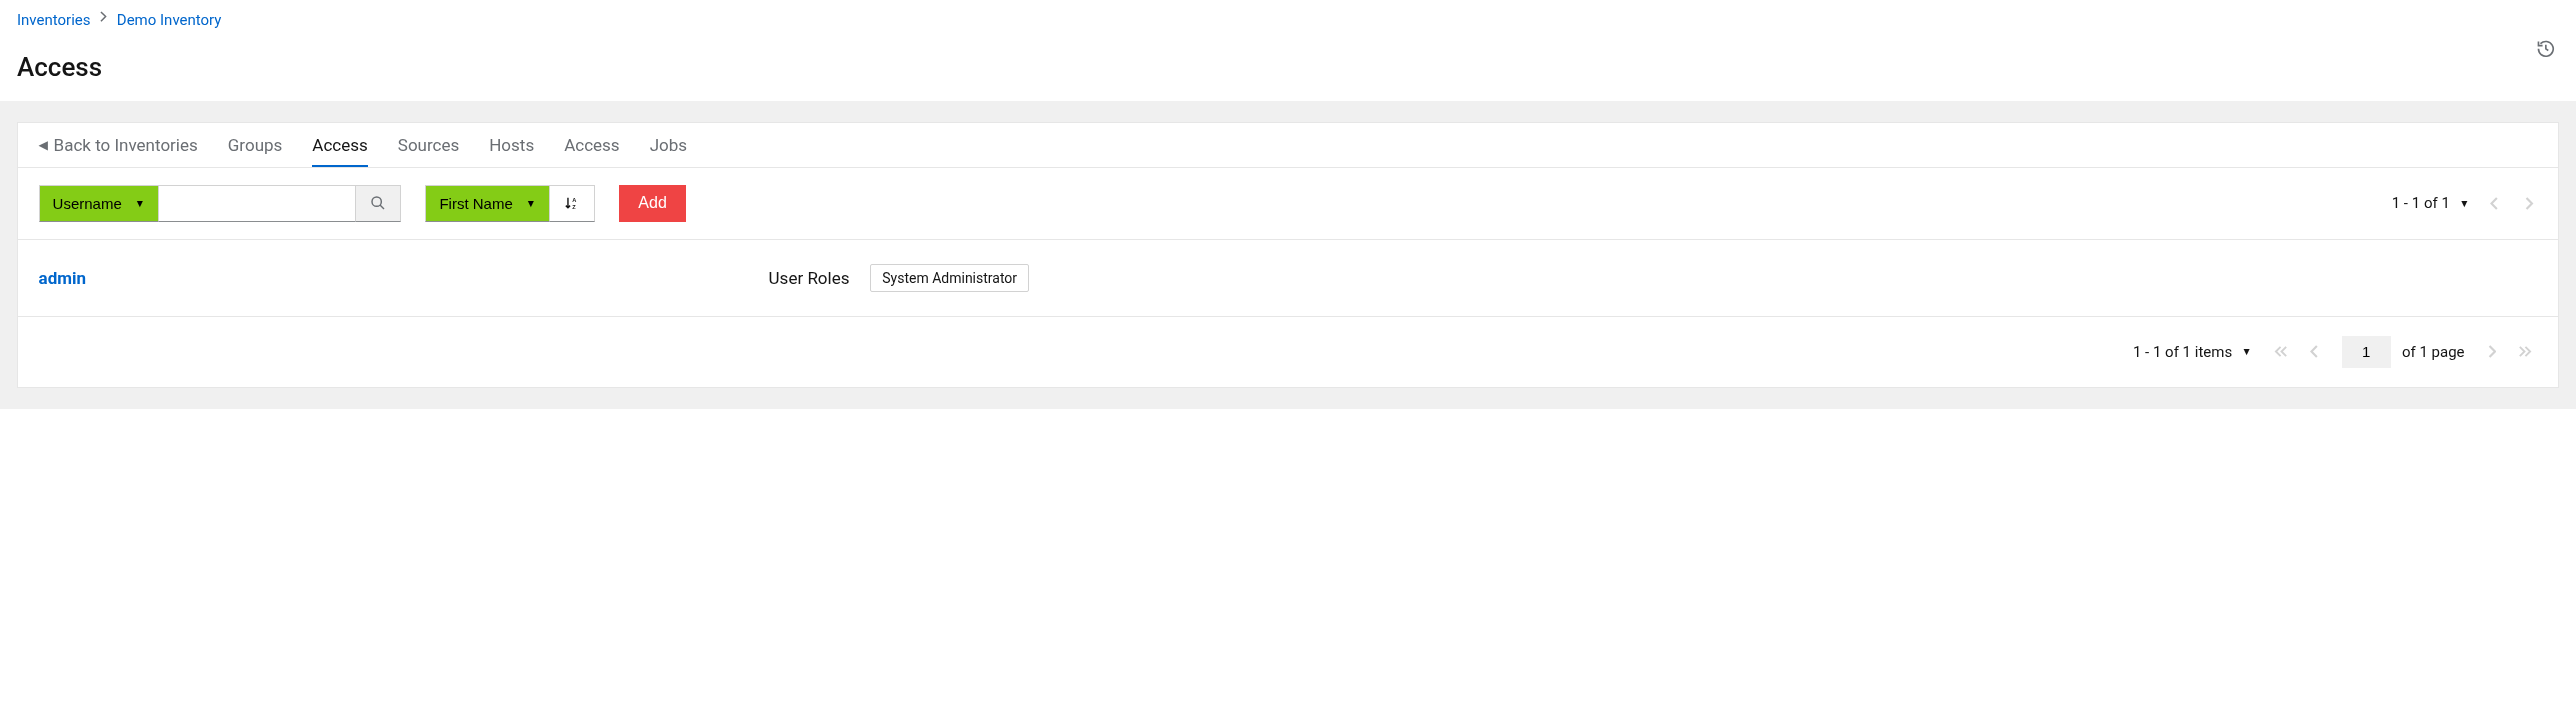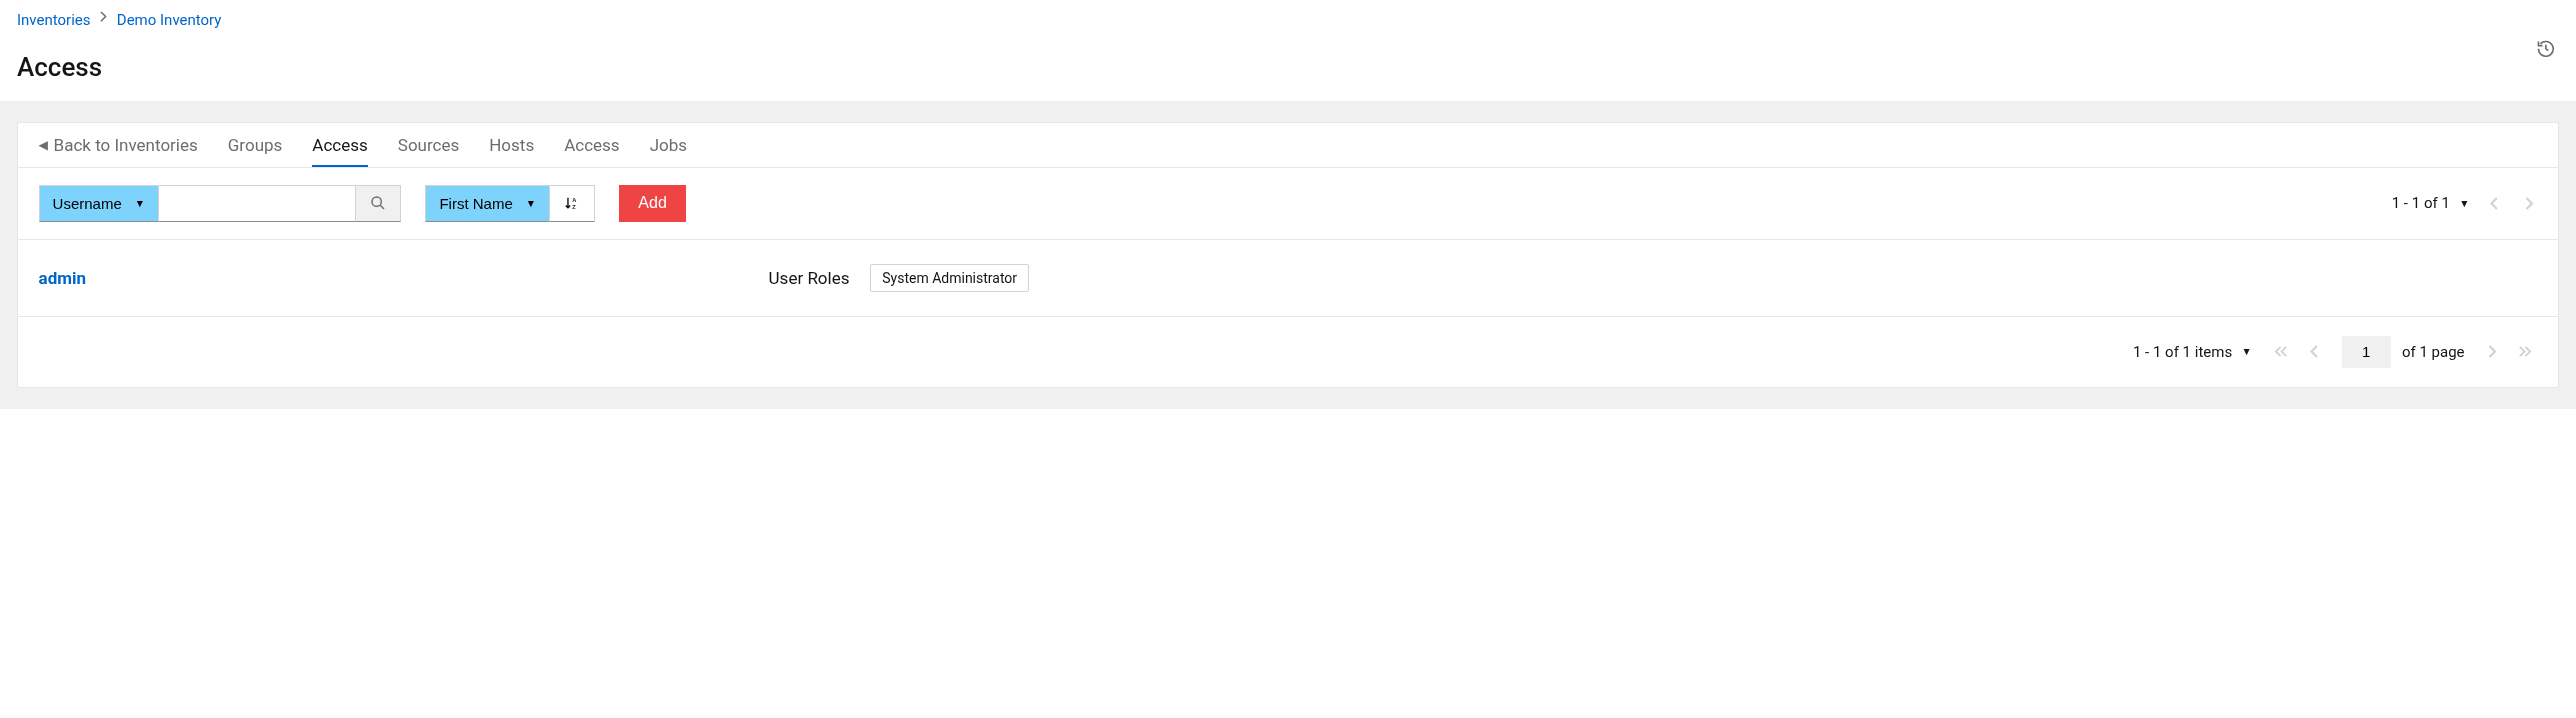--- a/index.html
+++ b/index.html
@@ -73,21 +73,21 @@
   align-items: stretch;
   height: 37px;
 }
 .dropdown-btn {
   display: flex;
   align-items: center;
   gap: 13px;
   padding: 0 13px;
   border: 0.9px solid #d2d2d2;
   border-bottom: 0.9px solid #8a8d90;
-  background: #7dd3fc;
+  background: #84cc16;
   font-size: 15px;
   cursor: pointer;
 }
 .filter-input {
   width: 197px;
   border: 0.9px solid #d2d2d2;
   border-bottom: 0.9px solid #8a8d90;
   border-left: none;
   padding: 0 9.4px;
   font-size: 15px;

